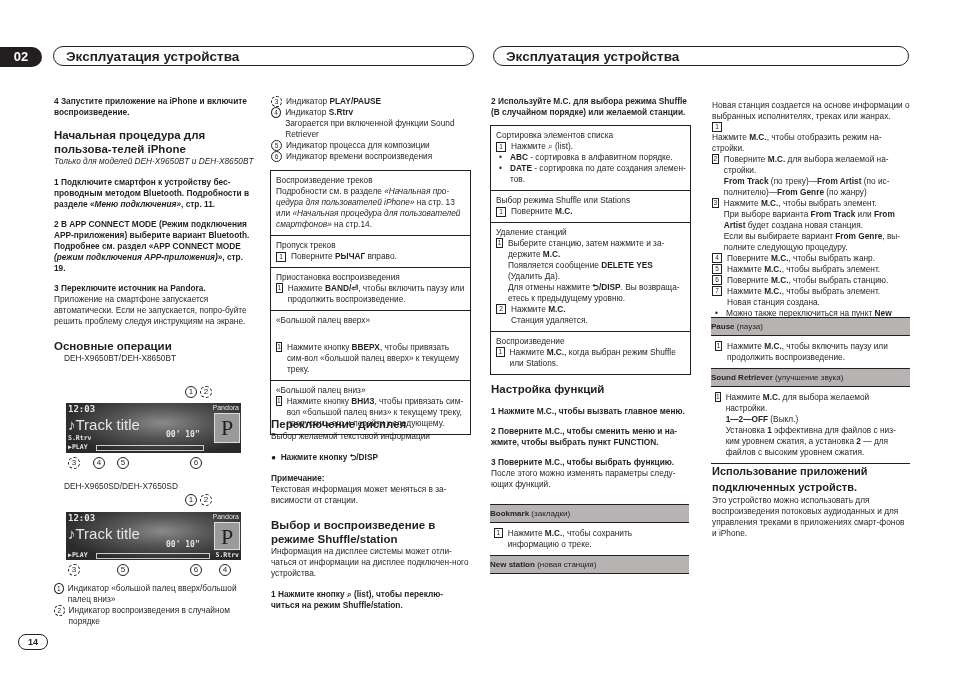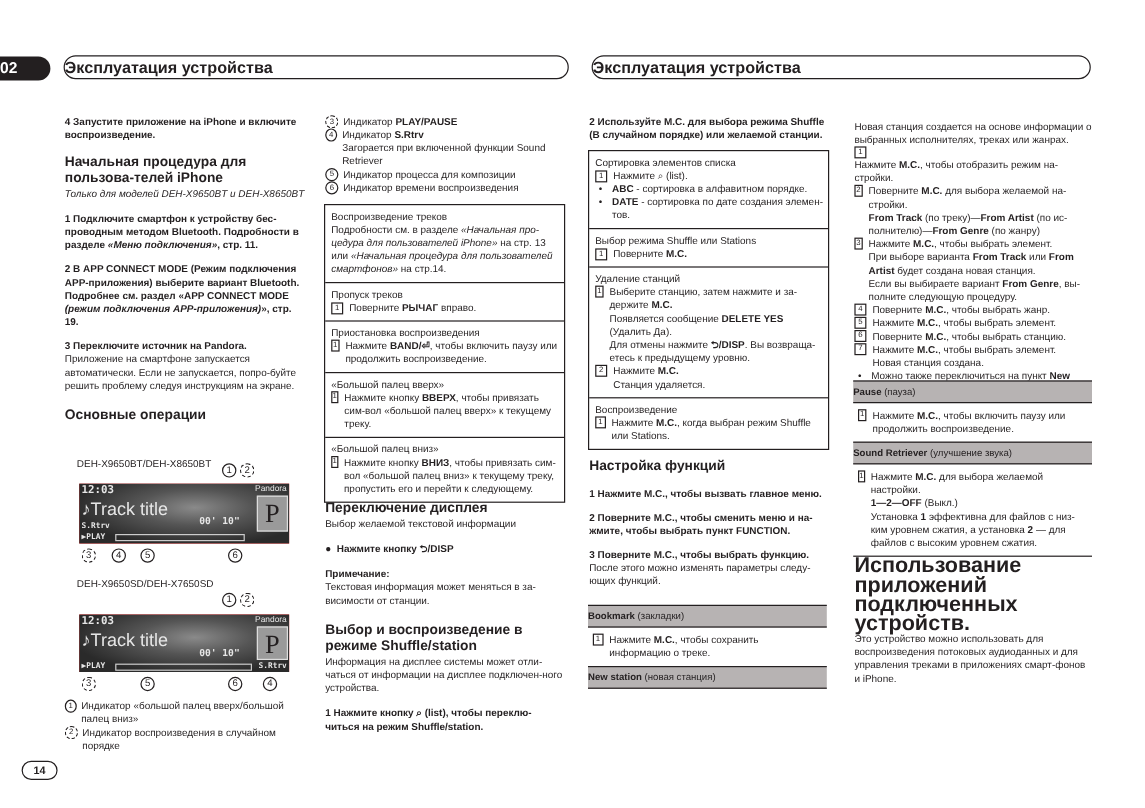--- a/index.html
+++ b/index.html
@@ -1,19 +1,19 @@
 <!DOCTYPE html>
 <html><head>
 <meta charset="utf-8">
 <style>
   html, body { margin:0; padding:0; background:#fff; }
   body { width:954px; height:673px; position:relative; overflow:hidden; font-family:"Liberation Sans", sans-serif; color:#231f20; }
   .abs { position:absolute; }
-  .chapter-tab { left:0; top:47px; width:42px; height:20px; background:#231f20; color:#fff; font-weight:bold; font-size:13px; line-height:20px; border-radius:0 10px 10px 0; }
-  .section-header { top:46px; height:20px; border:1.3px solid #231f20; border-radius:12px; font-weight:bold; font-size:13.5px; line-height:20px; box-sizing:border-box; }
+  .chapter-tab { left:0; top:47px; width:42px; height:20px; background:#231f20; color:#fff; font-weight:bold; font-size:13px; line-height:20px; text-align:center; border-radius:0 10px 10px 0; }
+  .section-header { top:46px; height:20px; border:1.3px solid #231f20; border-radius:12px; font-weight:bold; font-size:13.5px; line-height:20px; padding-left:12px; box-sizing:border-box; }
   .col { position:absolute; font-size:8.3px; line-height:11px; }
   .col p { margin:0; }
   .b { font-weight:bold; }
   .i { font-style:italic; }
   .step { font-weight:bold; margin-bottom:9px !important; }
   .h2 { font-weight:bold; font-size:11.5px; line-height:14px; margin:0 0 6px 0; }
   .box { border:1px solid #231f20; }
   .box .cell { padding:4px 4px 5px 5px; border-bottom:1px solid #231f20; }
   .box .cell:last-child { border-bottom:none; }
   .num { display:inline-block; width:8px; height:8px; border:0.8px solid #231f20; font-size:6.5px; line-height:8px; text-align:center; vertical-align:middle; margin-right:5px; box-sizing:content-box; }
@@ -37,21 +37,21 @@
 
 <div class="col" style="left:54px;top:96px;width:200px;">
   <p class="step">4   Запустите приложение на iPhone и включите воспроизведение.</p>
   <p class="h2" style="margin-top:10px;">Начальная процедура для пользова-телей iPhone</p>
   <p class="i" style="margin-bottom:10px;">Только для моделей DEH-X9650BT и DEH-X8650BT</p>
   <p class="step"><span>1   Подключите смартфон к устройству бес-проводным методом Bluetooth. Подробности в разделе </span><span class="i">«Меню подключения»</span><span>, стр. 11.</span></p>
   <p class="step"><span>2   В APP CONNECT MODE (Режим подключения APP-приложения) выберите вариант Bluetooth. Подробнее см. раздел «APP CONNECT MODE </span><span class="i">(режим подключения APP-приложения)</span><span>», стр. 19.</span></p>
   <p class="b">3   Переключите источник на Pandora.</p>
   <p style="margin-bottom:12px;">Приложение на смартфоне запускается автоматически. Если не запускается, попро-буйте решить проблему следуя инструкциям на экране.</p>
   <p class="h2">Основные операции</p>
-  <p style="padding-left:10px;margin-top:28px;">DEH-X9650BT/DEH-X8650BT</p>
+  <p style="padding-left:10px;">DEH-X9650BT/DEH-X8650BT</p>
 </div>
 
 <div class="lcd" style="left:66px;top:403px;width:175px;height:50px;">
   <div class="bg"></div>
   <span class="t" style="left:2px;top:1px;font-size:9px;font-weight:bold;">12:03</span>
   <span class="t" style="right:2px;top:1px;font-size:7px;font-family:'Liberation Sans',sans-serif;">Pandora</span>
   <span class="t" style="left:2px;top:13px;font-size:15px;font-family:'Liberation Sans',sans-serif;">♪Track title</span>
   <span class="t" style="left:100px;top:27px;font-size:8px;font-weight:bold;">00' 10"</span>
   <span class="t" style="left:2px;top:31px;font-size:6.5px;font-weight:bold;">S.Rtrv</span>
   <span class="t" style="left:2px;top:40px;font-size:6.5px;font-weight:bold;">▶PLAY</span>
@@ -126,21 +126,21 @@
   </div>
   <div class="cell">
     <p>Приостановка воспроизведения</p>
     <p style="display:flex;">
         <span class="num">1</span>
         <span><span>Нажмите </span><span class="b">BAND/⏎</span><span>, чтобы включить паузу или продолжить воспроизведение.</span></span>
       </p>
   </div>
   <div class="cell">
     <p>«Большой палец вверх»</p>
-    <p style="display:flex;">
+    <p style="display:flex;margin-top:16px;">
         <span class="num">1</span>
         <span><span>Нажмите кнопку </span><span class="b">ВВЕРХ</span><span>, чтобы привязать сим-вол «большой палец вверх» к текущему треку.</span></span>
       </p>
   </div>
   <div class="cell">
     <p>«Большой палец вниз»</p>
     <p style="display:flex;justify-content:flex-end;">
         <span class="num">1</span>
         <span><span>Нажмите кнопку </span><span class="b">ВНИЗ</span><span>, чтобы привязать сим-вол «большой палец вниз» к текущему треку, пропустить его и перейти к следующему.</span></span>
       </p>
@@ -248,17 +248,17 @@
       <span><span>Нажмите </span><span class="b">M.C.</span><span>, чтобы включить паузу или продолжить воспроизведение.</span></span>
     </p>
   <div class="grayhead"><span class="b">Sound Retriever</span><span> (улучшение звука)</span></div>
   <p style="display:flex;padding:5px 4px;border-bottom:1px solid #231f20;">
       <span class="num">1</span>
       <span><span>Нажмите </span><span class="b">M.C.</span><span> для выбора желаемой настройки.</span><br><span class="b">1—2—OFF</span><span> (Выкл.)</span><br><span>Установка </span><span class="b">1</span><span> эффективна для файлов с низ-ким уровнем сжатия, а установка </span><span class="b">2</span><span> — для файлов с высоким уровнем сжатия.</span></span>
     </p>
 </div>
 
 <div class="col" style="left:712px;top:463px;width:198px;">
-  <p class="h2" style="font-size:18px;line-height:16px;">Использование приложений подключенных устройств.</p>
+  <p class="h2" style="font-size:11px;line-height:16px;">Использование приложений подключенных устройств.</p>
   <p>Это устройство можно использовать для воспроизведения потоковых аудиоданных и для управления треками в приложениях смарт-фонов и iPhone.</p>
 </div>
 
 <div class="abs page-num">14</div>
 
 </body></html>

